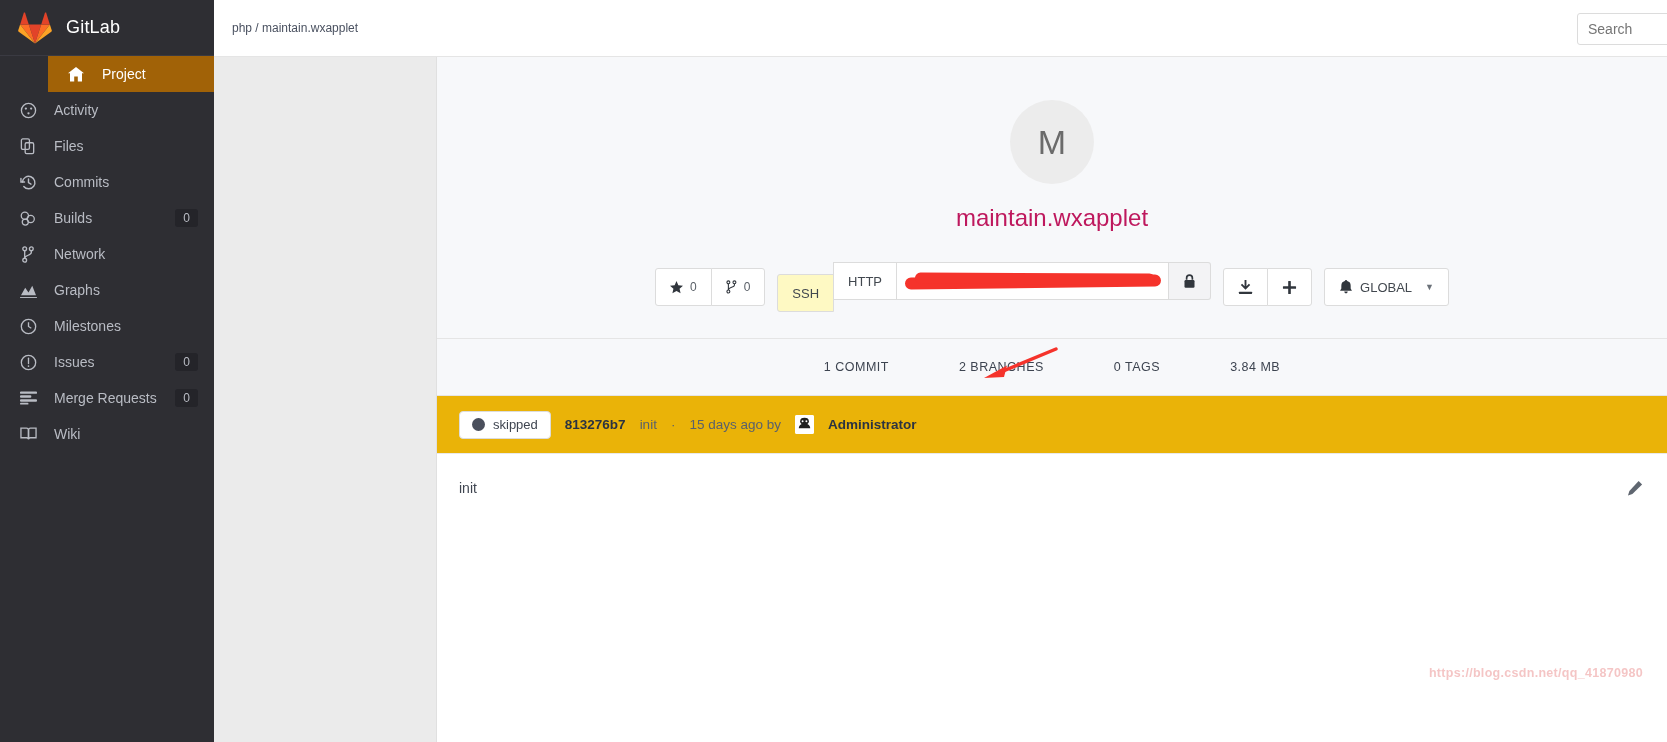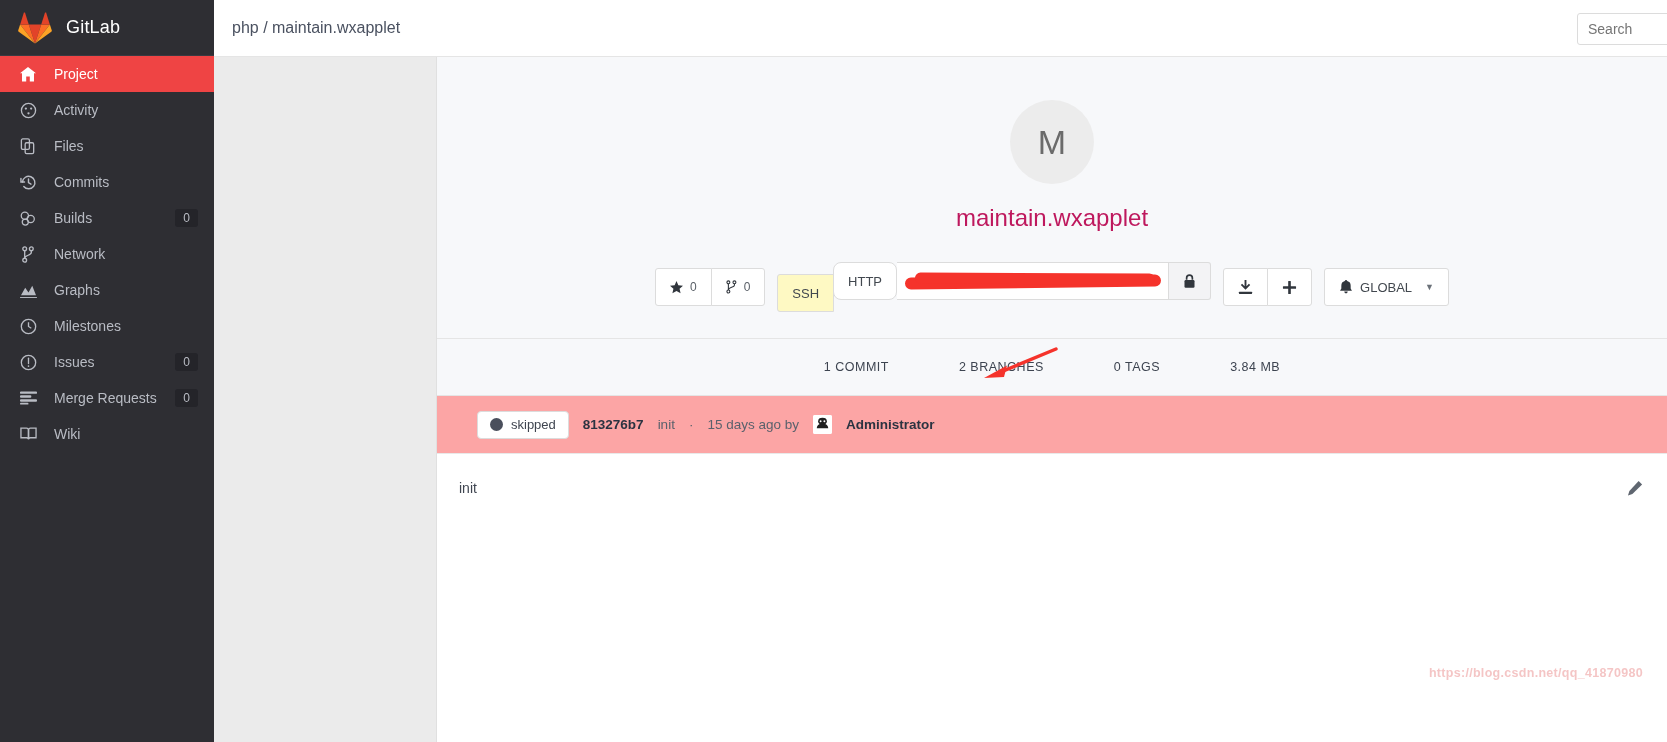--- a/index.html
+++ b/index.html
@@ -36,40 +36,40 @@
     background: #2e2e33;
   }
 
   .nav { padding-top: 0px; }
   .nav-item {
     height: 36px; display: flex; align-items: center;
     padding-left: 18px; gap: 16px;
     font-size: 14px; color: #b9bcc4;
     position: relative;
   }
-  .nav-item.active { background: #ef4444; color: #ffffff; }
+  .nav-item.active { background: #a16207; color: #ffffff; margin-left: 48px; }
   .nav-icon { width: 20px; height: 18px; display: flex; align-items: center; justify-content: center; flex: 0 0 20px; }
   .nav-icon svg { display:block; }
   .nav-label { flex: 1; }
   .nav-badge {
     background: #242429; color: #b9bcc4;
     font-size: 12px; border-radius: 3px;
     padding: 2px 8px; margin-right: 16px;
   }
 
   
   .right { flex: 1; display: flex; flex-direction: column; min-width: 0; }
   .topbar {
     height: 57px; background: #ffffff;
     border-bottom: 1px solid #e5e5e5;
     display: flex; align-items: center;
     padding: 0 0 0 18px;
     position: relative;
   }
-  .breadcrumb { font-size: 16px; color: #4a5160; }
+  .breadcrumb { font-size: 12px; color: #4a5160; }
   .topbar-right {
     position: absolute; right: 0; top: 0; height: 57px;
     display: flex; align-items: center; padding-right: 0;
   }
   .search-box {
     width: 120px; height: 32px;
     border: 1px solid #dcdcdc; border-radius: 3px;
     background: #fff; color: #9aa0ab; font-size: 14px;
     padding: 0 10px; line-height: 30px;
     margin-right: -30px;
@@ -107,21 +107,21 @@
   .btn-row {
     display: flex; align-items: center; justify-content: center;
     gap: 12px; flex-wrap: nowrap;
   }
   .grp { display: flex; }
   .btn {
     height: 38px; background: #f3f3f5; border: 1px solid #dcdcdc;
     display: flex; align-items: center; justify-content: center;
     gap: 7px; padding: 0 14px; font-size: 13px; color: #42484f;
   }
-  .grp .btn { border-radius: 8px; margin-left: -1px; }
+  .grp .btn { border-radius: 0; margin-left: -1px; }
   .grp .btn:first-child { border-radius: 3px 0 0 3px; margin-left: 0; }
   .grp .btn:last-child { border-radius: 0 3px 3px 0; }
   .grp .btn:only-child { border-radius: 3px; }
   .btn.white { background: #ffffff; }
   .btn.selected { background: #fef9c3; margin-top: 12px; }
   .count { font-size: 12px; color: #5a6068; }
   .btn-icon { display: flex; align-items: center; }
 
   .url-field {
     height: 38px; width: 272px; background: #ffffff;
@@ -155,22 +155,22 @@
     gap: 0;
   }
   .stat {
     font-size: 12.5px; color: #3d4450; letter-spacing: .5px;
     padding: 0 35px;
   }
 
   
   .commit-row {
     height: 58px; border-bottom: 1px solid #e9e9e9;
-    display: flex; align-items: center; padding-left: 40px; gap: 14px;
-    background: #fca5a5;
+    display: flex; align-items: center; padding-left: 22px; gap: 14px;
+    background: #eab308;
   }
   .status-badge {
     display: flex; align-items: center; gap: 8px;
     border: 1px solid #dcdcdc; border-radius: 4px;
     height: 28px; padding: 0 12px; font-size: 13px; color: #3f4550;
     background: #fff;
   }
   .status-dot { width: 13px; height: 13px; border-radius: 50%; background: #4a4f5c; }
   .sha { font-size: 13.5px; color: #2b3341; font-weight: 700; font-family: "Liberation Sans", sans-serif; }
   .commit-msg { font-size: 13.5px; color: #5a616c; }

